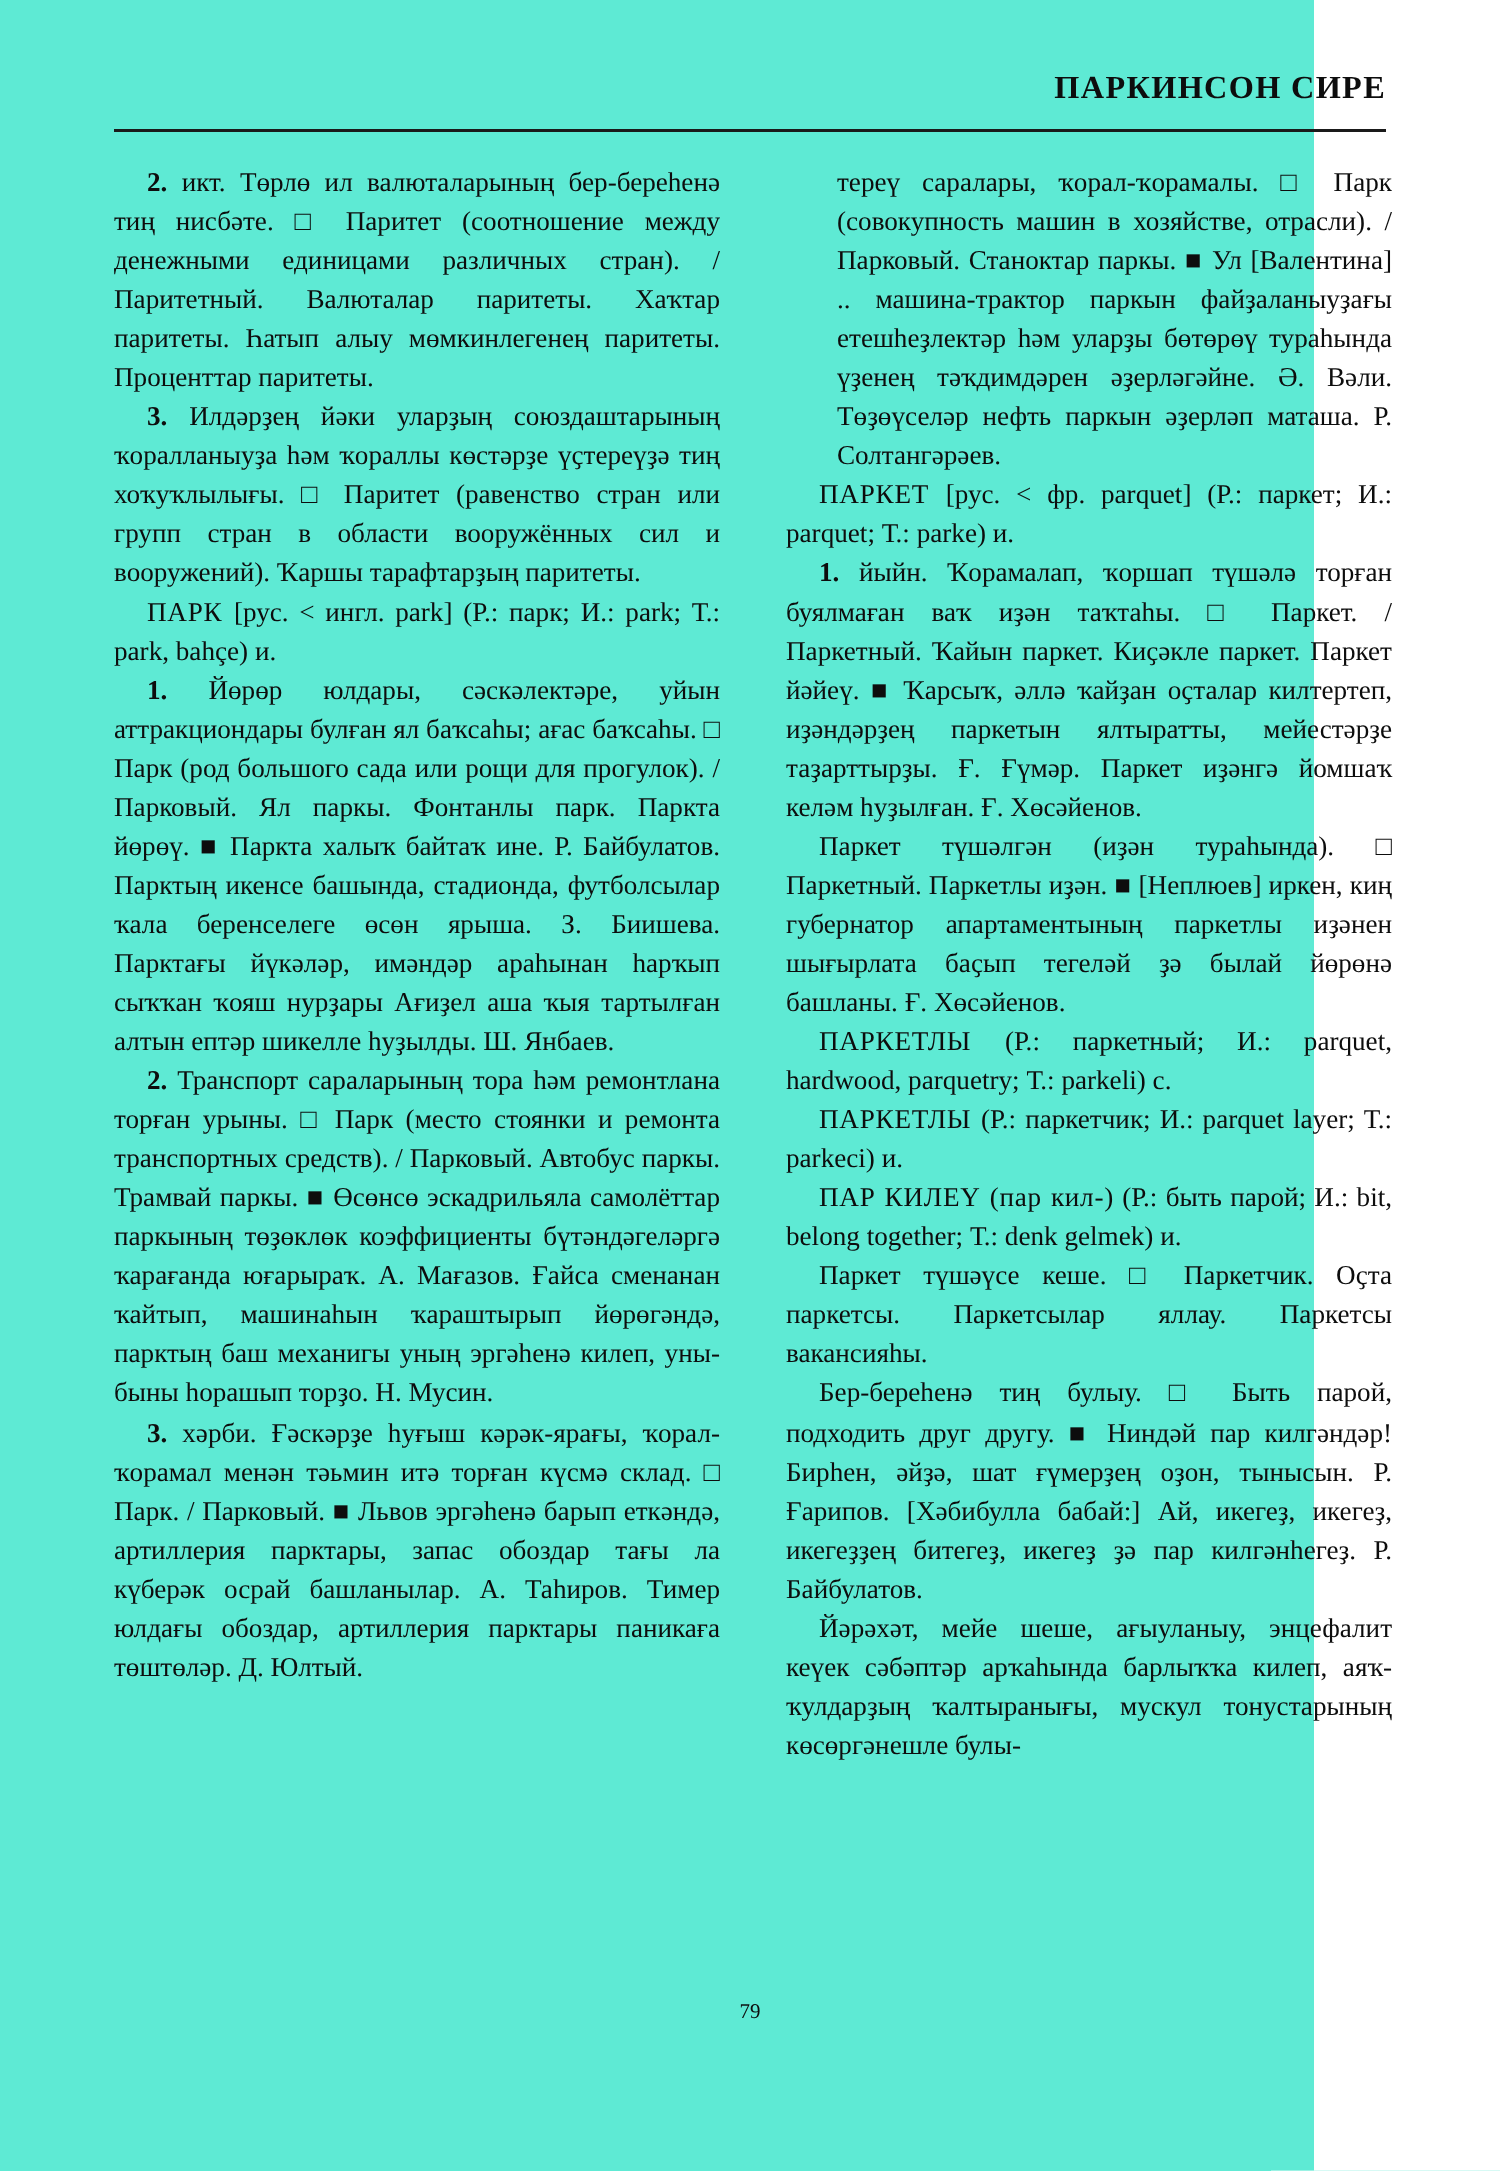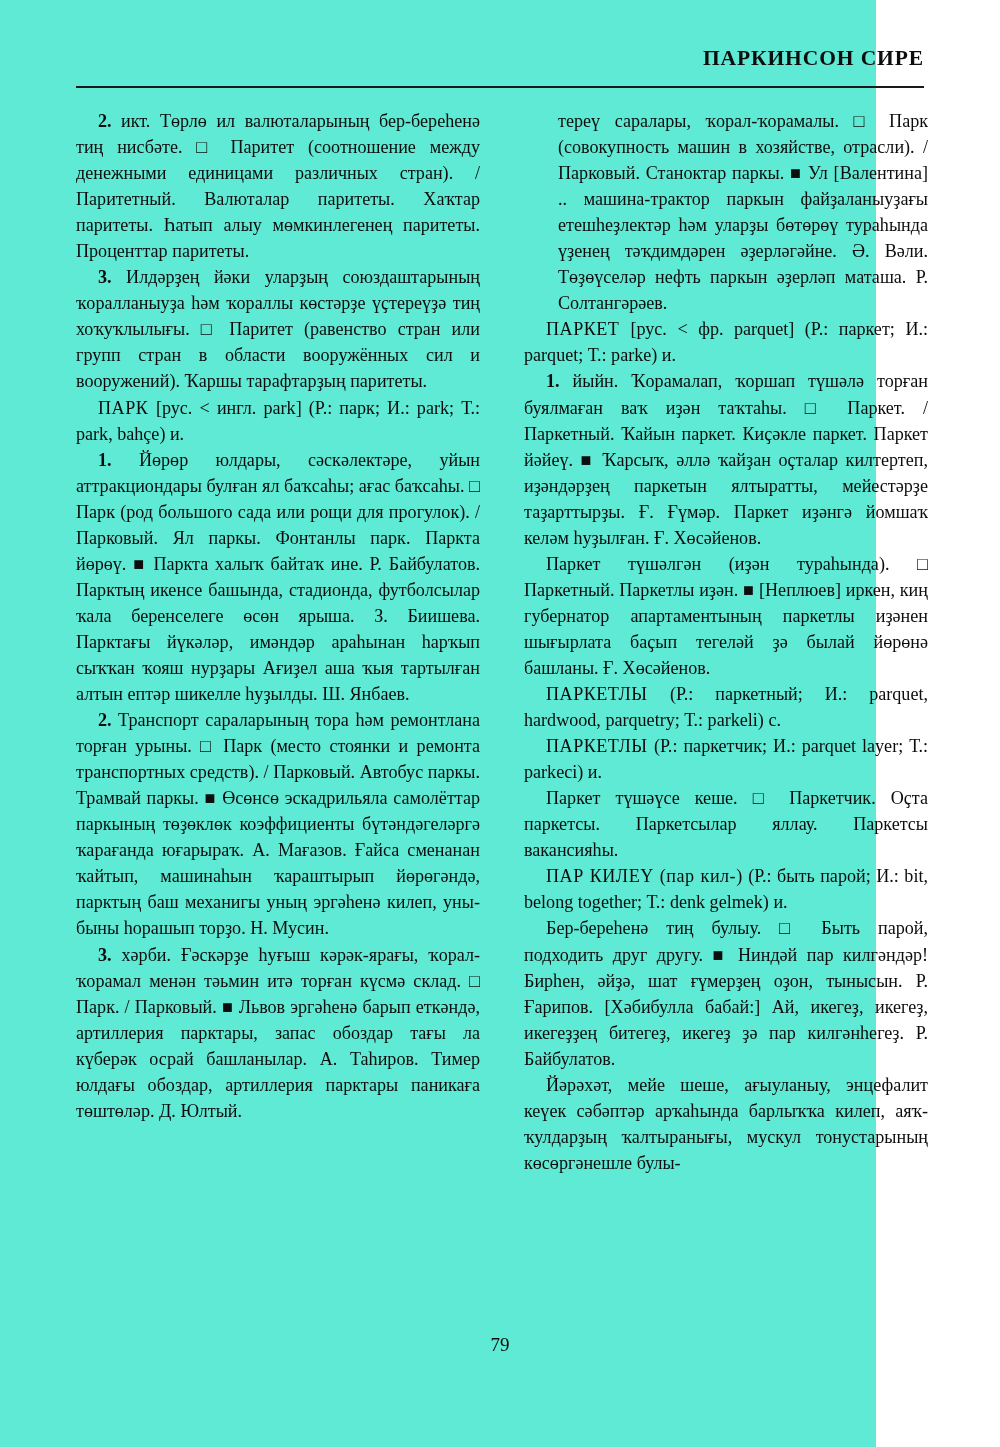--- a/index.html
+++ b/index.html
@@ -76,21 +76,21 @@
   .it        { }
   .sn        { font-weight: bold; }
 
   
   .folio {
     position: absolute;
     left: 0;
     top: 1334px;
     width: 1000px;
     text-align: center;
-    font-size: 19px;
+    font-size: 14px;
   }
 </style>
 </head>
 <body>
 
 <div class="page">
 
   <div class="runhead">ПАРКИНСОН СИРЕ</div>
 
   <div class="rule"></div>
@@ -106,22 +106,22 @@
       <p class="ind"><span class="sn">3.</span>&nbsp;<span class="it">хәрби.</span> Ғәскәрҙе һуғыш кәрәк-ярағы, ҡорал-ҡорамал менән тәьмин итә торған күсмә склад. □ Парк. / Парковый. ■ <span class="it">Львов эргәһенә барып еткәндә, артиллерия парктары, запас обоздар тағы ла күберәк осрай башланылар.</span> А. Таһиров.<span class="it"> Тимер юлдағы обоздар, артиллерия парктары паникаға төштөләр.</span> Д. Юлтый.</p>
     </div>
 
     <div class="col">
       <p class="noind">тереү саралары, ҡорал-ҡорамалы. □ Парк (<span class="it">совокупность машин в хозяйстве, отрасли</span>). / Парковый. <span class="it">Станоктар паркы. </span>■ <span class="it">Ул [<span class="it">Валентина</span>] .. машина-трактор паркын файҙаланыуҙағы етешһеҙлектәр һәм уларҙы бөтөрөү тураһында үҙенең тәҡдимдәрен әҙерләгәйне.</span> Ә. Вәли.<span class="it"> Төҙөүселәр нефть паркын әҙерләп маташа.</span> Р. Солтангәрәев.</p>
       <p class="ind"><span class="hw">ПАРКЕТ </span>[<span class="it">рус. &lt; фр. parquet</span>] (Р.: паркет; И.: parquet; Т.: parke) <span class="it">и.</span></p>
       <p class="ind"><span class="sn">1.</span>&nbsp;<span class="it">йыйн.</span> Ҡорамалап, ҡоршап түшәлә торған буялмаған ваҡ иҙән таҡтаһы. □ Паркет. / Паркетный. <span class="it">Ҡайын паркет. Киҫәкле паркет. Паркет йәйеү. </span>■ <span class="it">Ҡарсыҡ, әллә ҡайҙан оҫталар килтертеп, иҙәндәрҙең паркетын ялтыратты, мейестәрҙе таҙарттырҙы.</span> Ғ. Ғүмәр.<span class="it"> Паркет иҙәнгә йомшаҡ келәм һуҙылған.</span> Ғ. Хөсәйенов.</p>
       <p class="ind">Паркет түшәлгән (иҙән тураһында). □ Паркетный. Паркетлы иҙән. ■ <span class="it">[<span class="it">Неплюев</span>] иркен, киң губернатор апартаментының паркетлы иҙәнен шығырлата баҫып тегеләй ҙә былай йөрөнә башланы.</span> Ғ. Хөсәйенов.</p>
       <p class="ind"><span class="hw">ПАРКЕТЛЫ </span>(Р.: паркетный; И.: parquet, hardwood, parquetry; Т.: parkeli) <span class="it">с.</span></p>
       <p class="ind"><span class="hw">ПАРКЕТЛЫ </span>(Р.: паркетчик; И.: parquet layer; Т.: parkeci) <span class="it">и.</span></p>
+      <p class="ind"><span class="hw">ПАР КИЛЕҮ (пар кил-)</span> (Р.: быть парой; И.: bit, belong together; Т.: denk gelmek) <span class="it">и.</span></p>
       <p class="ind">Паркет түшәүсе кеше. □ Паркетчик. Оҫта паркетсы. Паркетсылар яллау. Паркетсы вакансияһы.</p>
-      <p class="ind"><span class="hw">ПАР КИЛЕҮ (пар кил-)</span> (Р.: быть парой; И.: bit, belong together; Т.: denk gelmek) <span class="it">и.</span></p>
       <p class="ind">Бер-береһенә тиң булыу. □ Быть парой, подходить друг другу. ■ <span class="it">Ниндәй пар килгәндәр! Бирһен, әйҙә, шат ғүмерҙең оҙон, тынысын.</span> Р. Ғарипов.<span class="it"> [<span class="it">Хәбибулла бабай:</span>] Ай, икегеҙ, икегеҙ, икегеҙҙең битегеҙ, икегеҙ ҙә пар килгәнһегеҙ.</span> Р. Байбулатов.</p>
       <p class="ind">Йәрәхәт, мейе шеше, ағыуланыу, энцефалит кеүек сәбәптәр арҡаһында барлыҡҡа килеп, аяҡ-ҡулдарҙың ҡалтыранығы, мускул тонустарының көсөргәнешле булы-</p>
     </div>
 
   </div>
 
   <div class="folio">79</div>
 
 </div>
 

